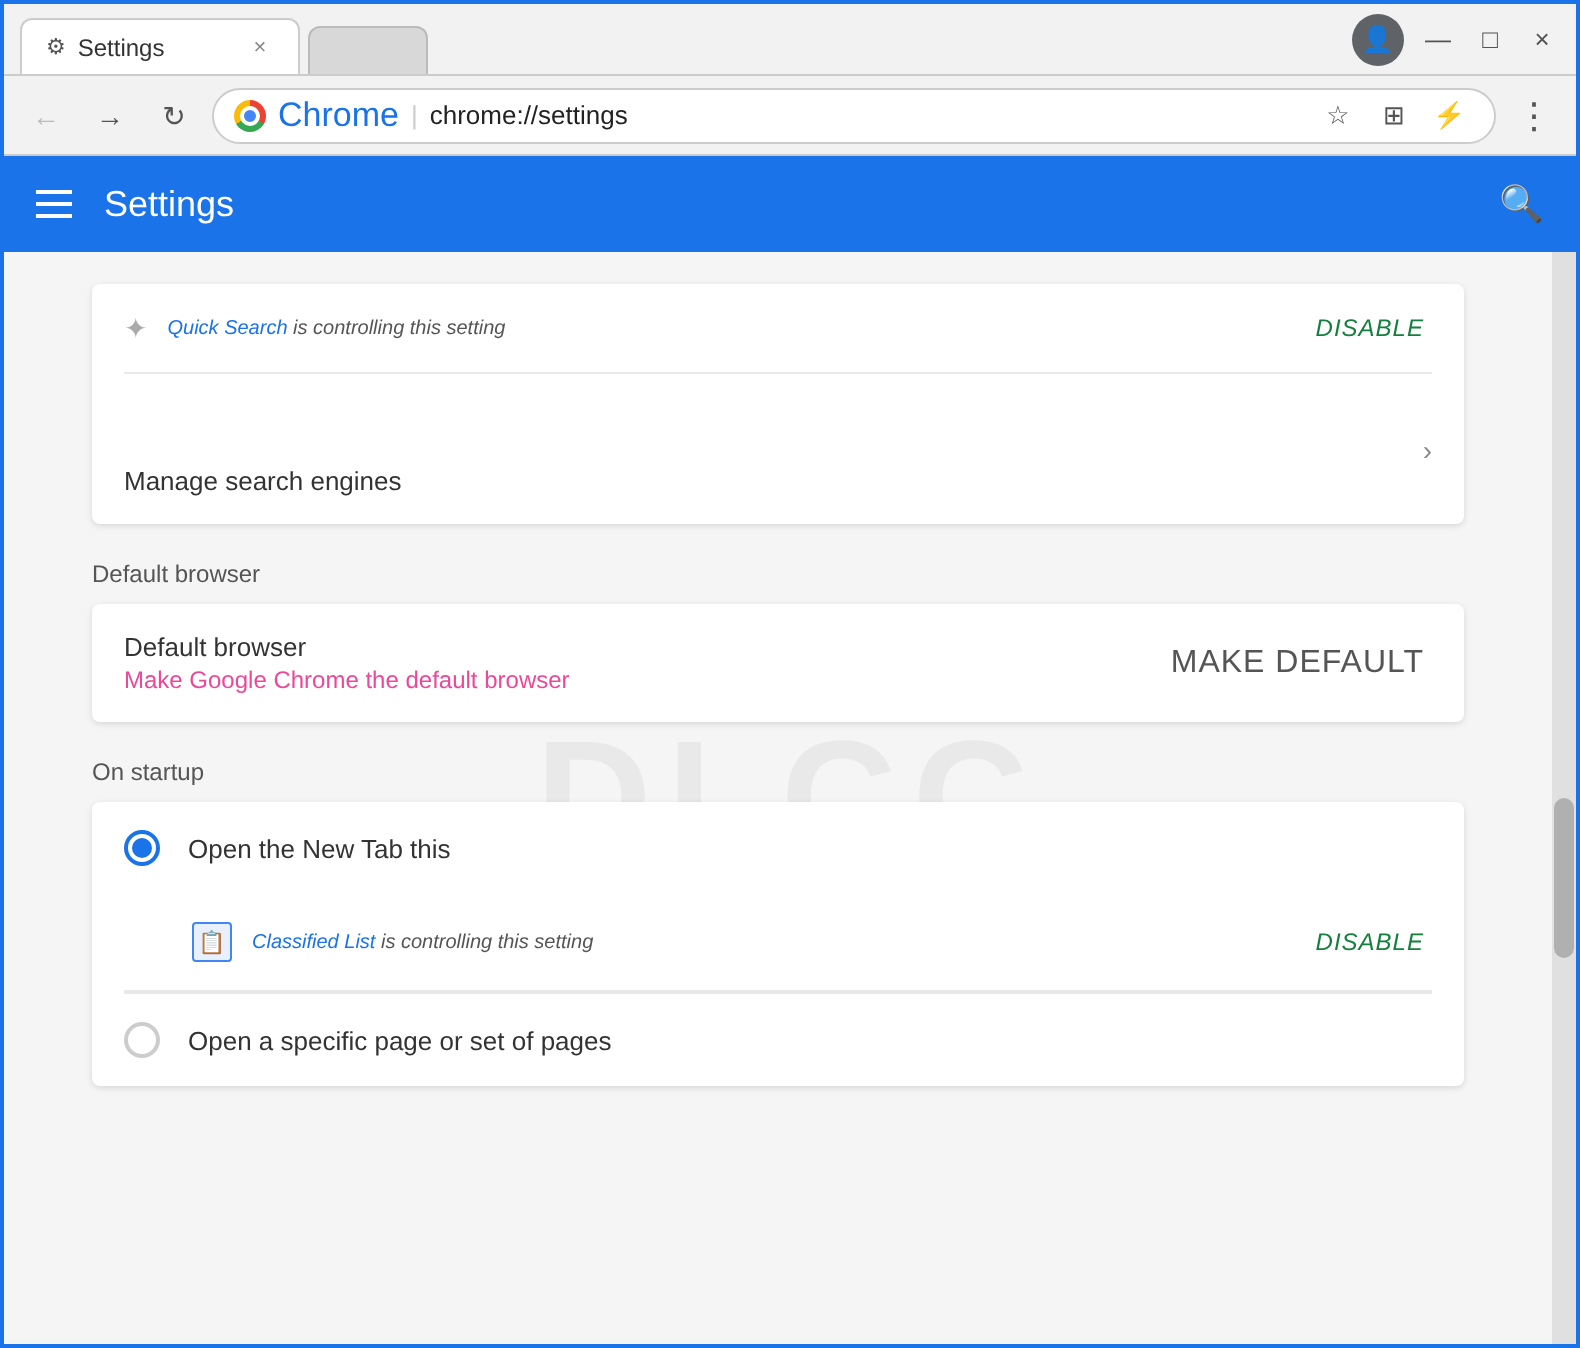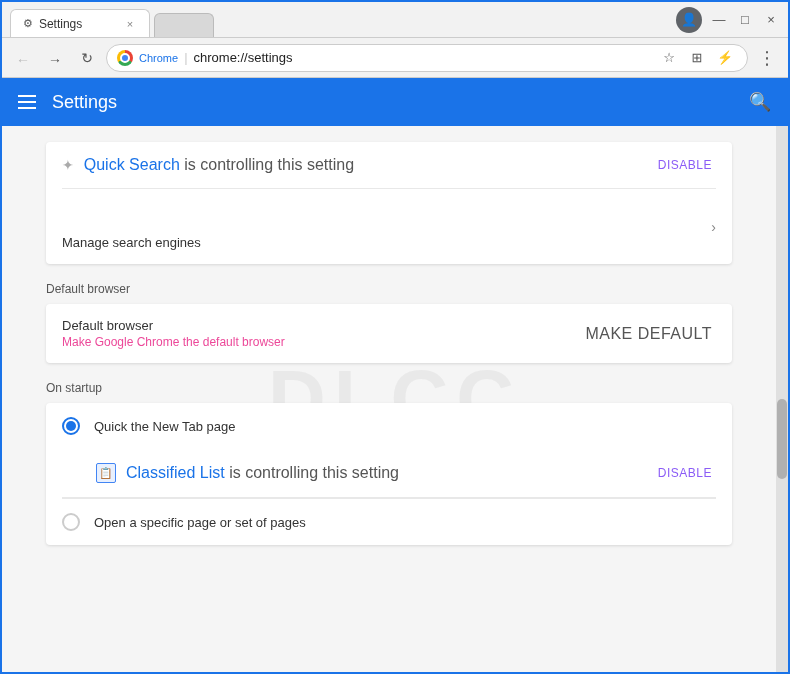--- a/index.html
+++ b/index.html
@@ -43,23 +43,23 @@
     .content-scroll { flex: 1; overflow-y: hidden; padding: 0 0 20px 0; }
     .scrollbar { width: 12px; background: #e0e0e0; flex-shrink: 0; position: relative; }
     .scrollbar-thumb { width: 10px; background: #b0b0b0; border-radius: 5px; position: absolute; top: 50%; left: 1px; height: 80px; }
 
     .section { padding: 0 44px; }
     .card { background: white; border-radius: 4px; box-shadow: 0 1px 3px rgba(0,0,0,0.12); margin: 0; }
 
     
     .controlling-row { display: flex; align-items: center; padding: 14px 16px; gap: 10px; }
     .wand-icon { color: #aaa; font-size: 14px; }
-    .controlling-text { flex: 1; font-size: 16px; color: #555; }
+    .controlling-text { flex: 1; font-size: 10px; color: #555; font-style: italic; }
     .controlling-link { color: #1a73e8; text-decoration: none; }
-    .disable-btn { font-size: 12px; color: #8b5cf6; font-weight: 500; letter-spacing: 0.5px; cursor: pointer; border: none; background: none; padding: 0 4px; }
+    .disable-btn { font-size: 12px; color: #15803d; font-weight: 500; letter-spacing: 0.5px; cursor: pointer; border: none; background: none; padding: 0 4px; font-style: italic; }
     .divider { height: 1px; background: #e8e8e8; margin: 0 16px; }
 
     
     .menu-row { display: flex; align-items: center; padding: 14px 16px; cursor: pointer; }
     .menu-row-text { flex: 1; font-size: 13px; color: #333; margin-top: 32px; }
     .chevron-right { color: #888; font-size: 14px; }
 
     
     .section-label { font-size: 12px; color: #555; font-weight: 500; padding: 18px 0 8px 0; }
 
@@ -111,21 +111,21 @@
       <div class="win-btn">×</div>
     </div>
   </div>
 
   <div class="address-bar">
     <button class="nav-btn" disabled="">←</button>
     <button class="nav-btn">→</button>
     <button class="nav-btn">↻</button>
     <div class="address-input-wrap">
       <div class="chrome-logo"></div>
-      <span style="color:#1a73e8; font-size:11px; font-weight:500;">Chrome</span>
+      <span style="color:#1a73e8; font-size:17px; font-weight:500;">Chrome</span>
       <span style="color:#ccc; font-size:13px;">|</span>
       <span class="address-text">chrome://settings</span>
       <div class="address-icons">
         <button class="addr-icon-btn">☆</button>
         <button class="addr-icon-btn">⊞</button>
         <button class="addr-icon-btn">⚡</button>
       </div>
     </div>
     <button class="menu-btn">⋮</button>
   </div>
@@ -174,21 +174,21 @@
             </div>
           </div>
         </div>
 
         <div class="section">
           <div class="section-label">On startup</div>
           <div class="card startup-card">
 
             <div class="radio-option">
               <div class="radio-circle selected"></div>
-              <span class="radio-text">Quick the New Tab page</span>
+              <span class="radio-text">Open the New Tab this</span>
             </div>
 
             <div class="controlling-row" style="padding-left:50px;">
               <div class="classified-icon">
                 <span style="font-size:11px; color:#4285f4;">📋</span>
               </div>
               <span class="controlling-text">
                 <a class="controlling-link" href="#">Classified List</a><span> is controlling this setting</span>
               </span>
               <button class="disable-btn">DISABLE</button>

